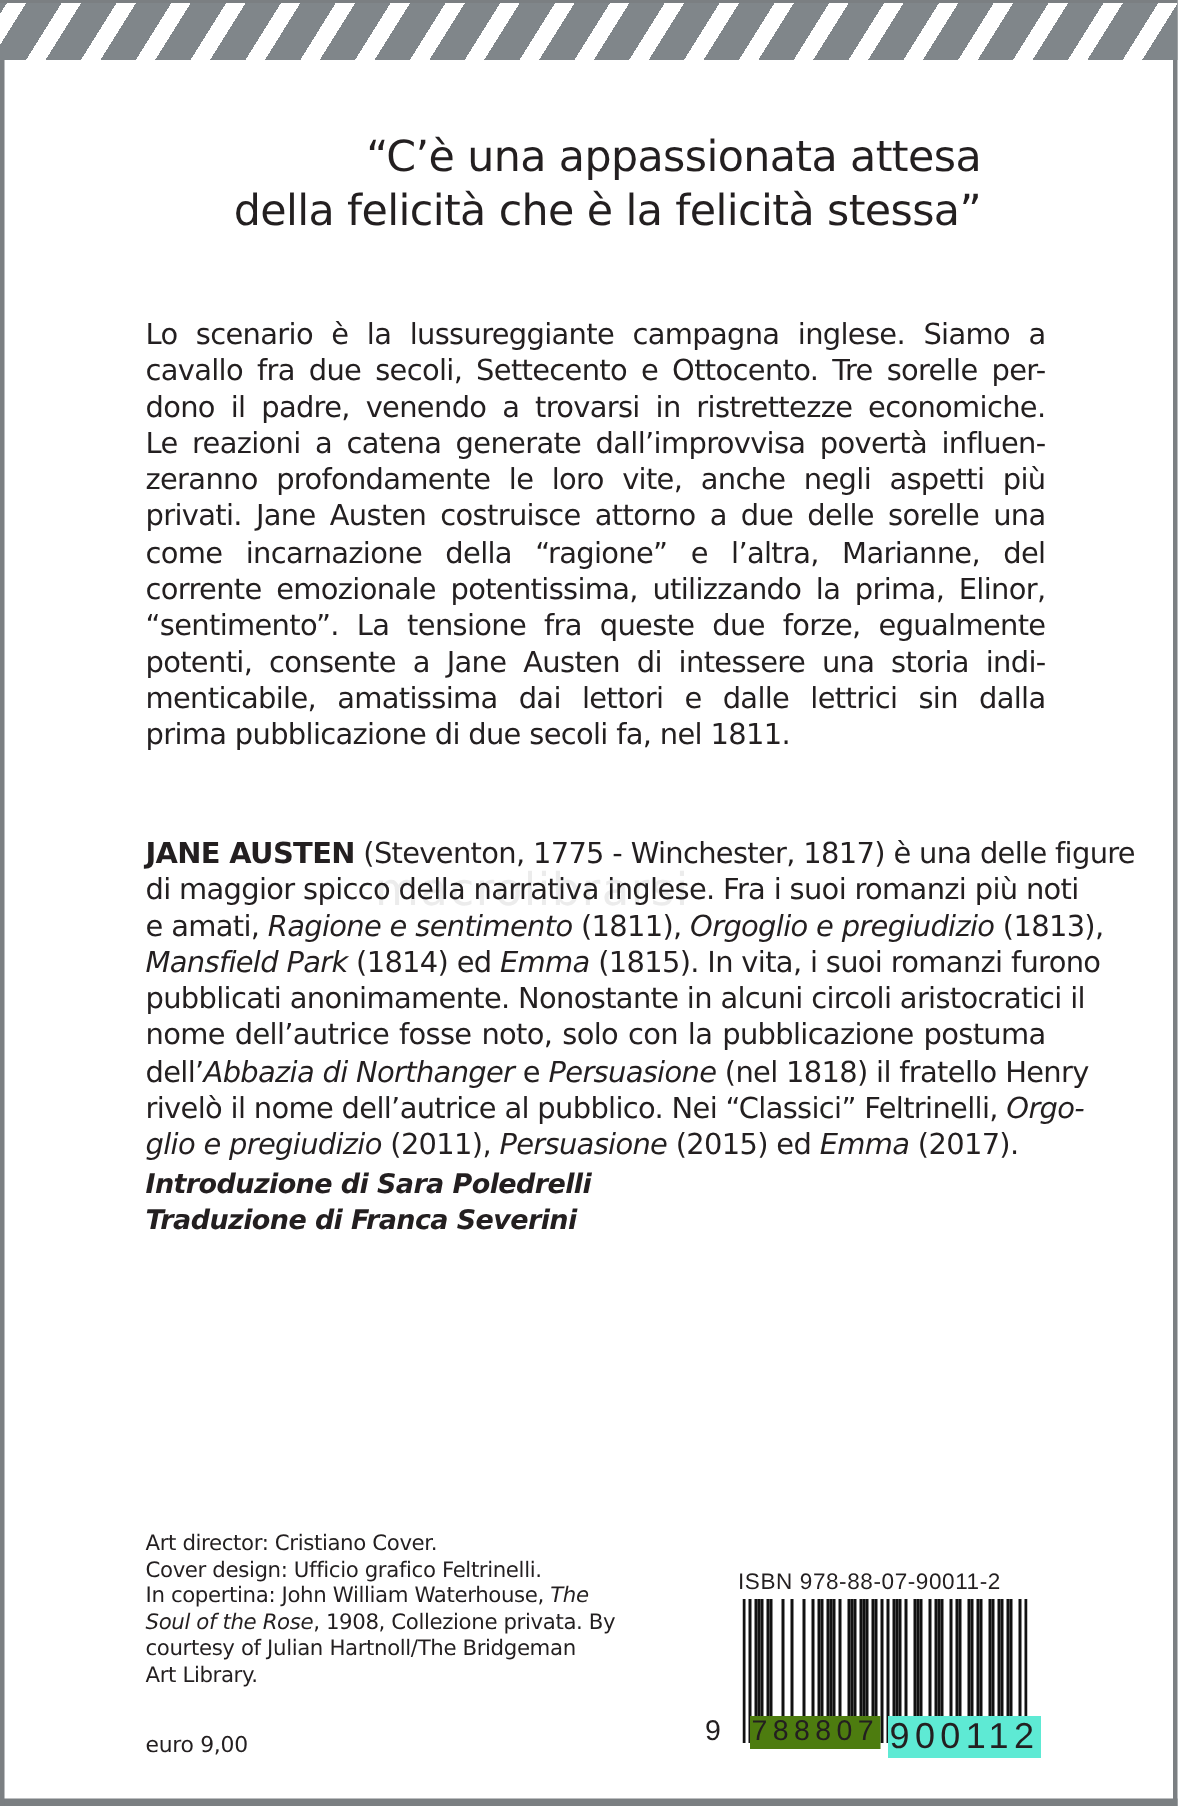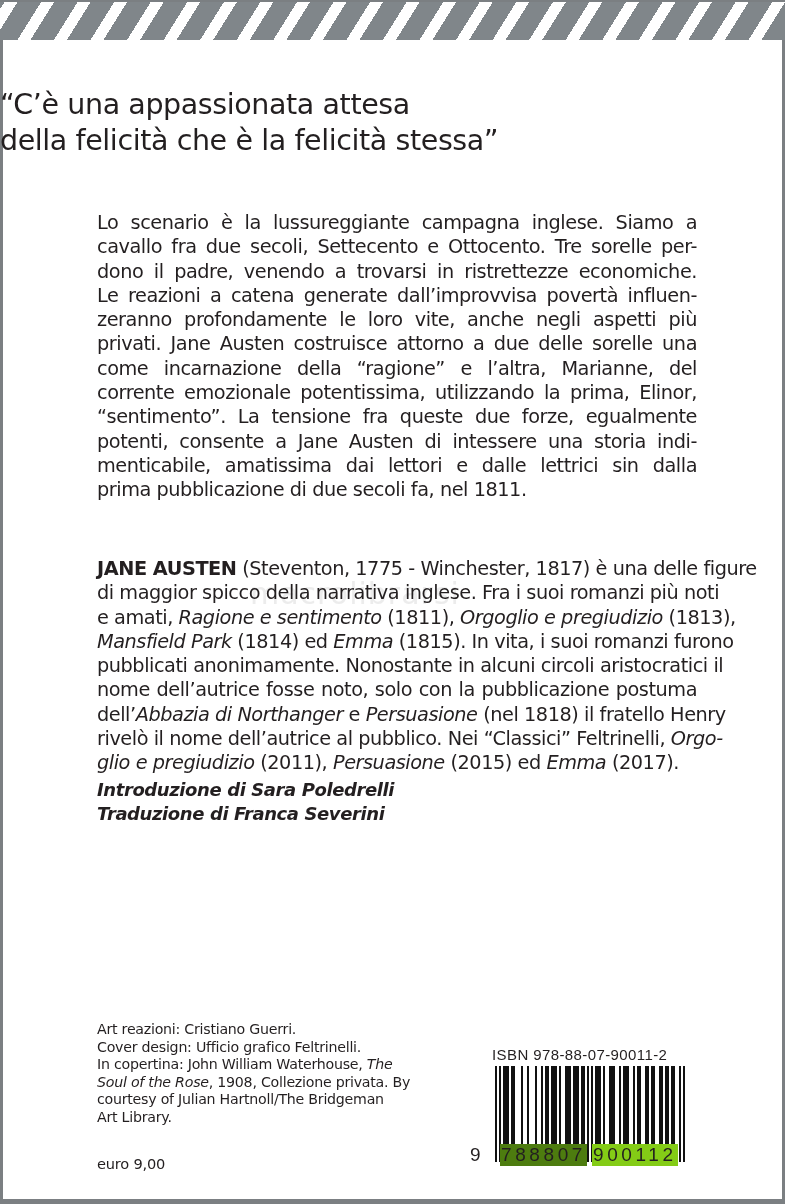--- a/index.html
+++ b/index.html
@@ -22,21 +22,21 @@
       background: repeating-linear-gradient(
         -58deg,
         #80868a 0px, #80868a 20px,
         #ffffff 20px, #ffffff 31px
       );
       border-top: 2px solid #7b7f82;
       box-sizing: border-box;
     }
     .quote {
       position: absolute; left: 0; width: 654px; top: 87px;
-      text-align: left; font-size: 28.5px; line-height: 36px;
+      text-align: right; font-size: 28.5px; line-height: 36px;
       letter-spacing: -0.4px; color: #231f20;
     }
     .para {
       position: absolute; left: 97px; width: 600px;
       font-size: 19.3px; line-height: 24.3px; letter-spacing: -0.45px;
       text-align: justify; color: #231f20;
     }
     .para .ln { display: block; white-space: nowrap; text-align-last: justify; }
     .para .ln.last { text-align-last: left; }
     .p1 { top: 211px; }
@@ -58,21 +58,21 @@
     }
     .isbn {
       position: absolute; left: 492px; top: 1046px;
       font-family: "Liberation Sans", sans-serif; font-size: 15px; letter-spacing: 0.4px;
     }
     .barcode {
       position: absolute; left: 495px; top: 1066px; width: 190px; height: 96px;
     }
     .bc-first { position: absolute; left: 470px; top: 1144px; font-family: "Liberation Sans", sans-serif; font-size: 19px; }
     .bc-left { position: absolute; left: 500px; top: 1144px; font-family: "Liberation Sans", sans-serif; font-size: 19px; letter-spacing: 3.6px; background:#4d7c0f; padding: 0 1px; }
-    .bc-right { position: absolute; left: 592px; top: 1144px; font-family: "Liberation Sans", sans-serif; font-size: 19px; letter-spacing: 3.6px; background:#84cc16; padding: 0 1px; }
+    .bc-right { position: absolute; left: 592px; top: 1144px; font-family: "Liberation Sans", sans-serif; font-size: 24px; letter-spacing: 3.6px; background:#5eead4; padding: 0 1px; }
     .watermark {
       position: absolute; left: 250px; top: 576px;
       font-size: 30px; color: rgba(200,200,200,0.35); letter-spacing: 1px;
       font-family: "DejaVu Sans", sans-serif; pointer-events: none;
     }
   </style>
 </head>
 <body>
 
 <div class="frame"></div>
@@ -111,21 +111,21 @@
   <span class="ln"><span>rivelò il nome dell’autrice al pubblico. Nei “Classici” Feltrinelli, </span><i>Orgo-</i></span>
   <span class="ln last"><i>glio e pregiudizio</i><span> (2011), </span><i>Persuasione</i><span> (2015) ed </span><i>Emma</i><span> (2017).</span></span>
 </div>
 
 <div class="credits-it">
   <div>Introduzione di Sara Poledrelli</div>
   <div>Traduzione di Franca Severini</div>
 </div>
 
 <div class="credits">
-  <div>Art reazioni: Cristiano Guerri.</div>
+  <div>Art director: Cristiano Cover.</div>
   <div>Cover design: Ufficio grafico Feltrinelli.</div>
   <div><span>In copertina: John William Waterhouse, </span><i>The</i></div>
   <div><i>Soul of the Rose</i><span>, 1908, Collezione privata. By</span></div>
   <div>courtesy of Julian Hartnoll/The Bridgeman</div>
   <div>Art Library.</div>
 </div>
 
 <div class="price">euro 9,00</div>
 
 <div class="isbn">ISBN 978-88-07-90011-2</div>

